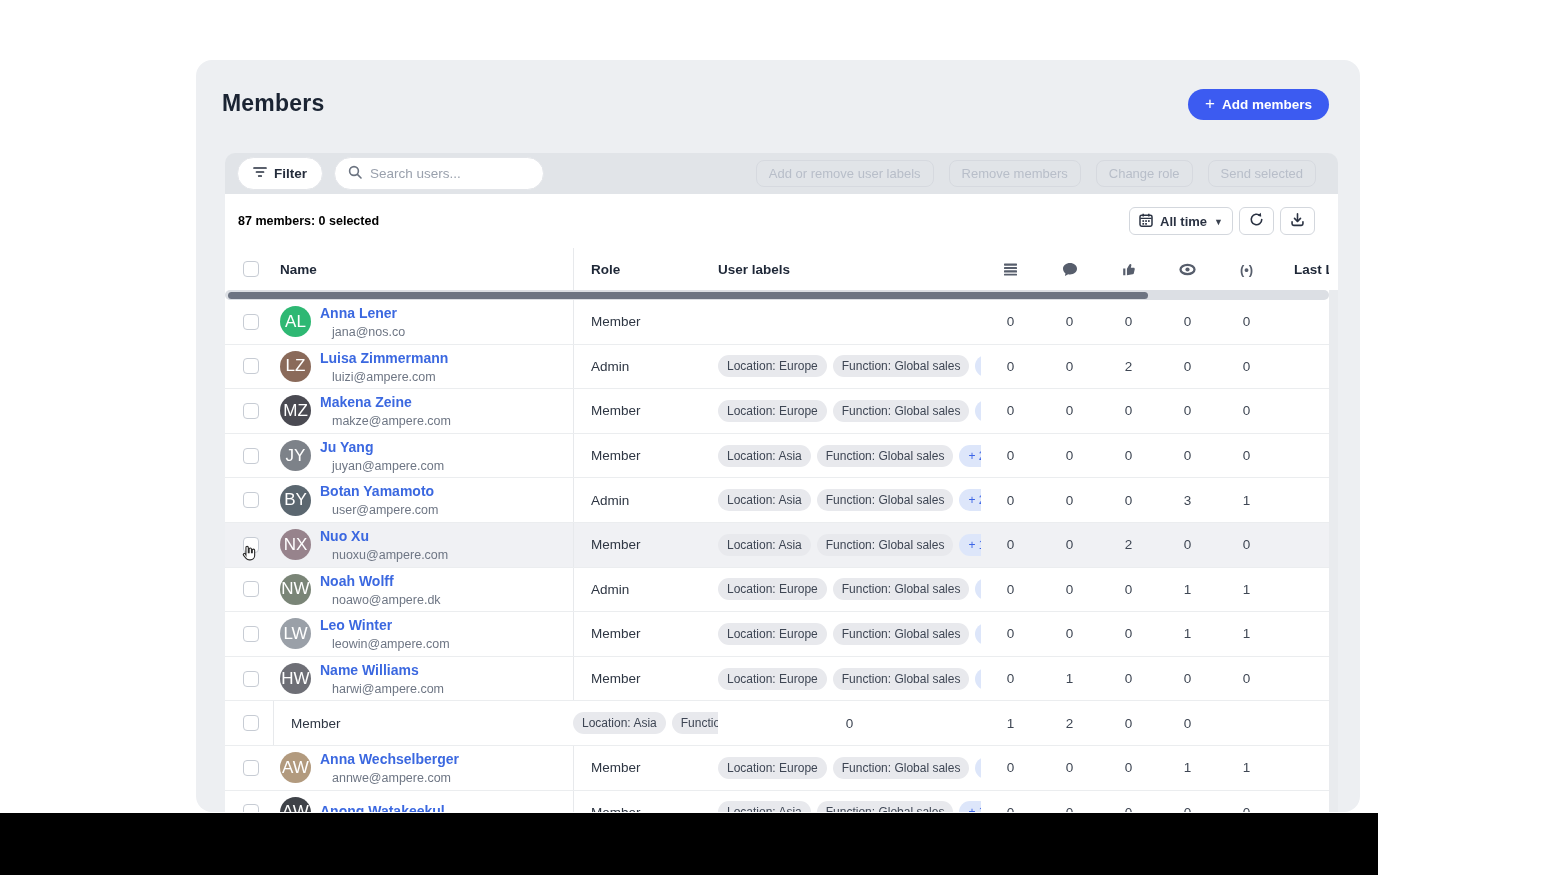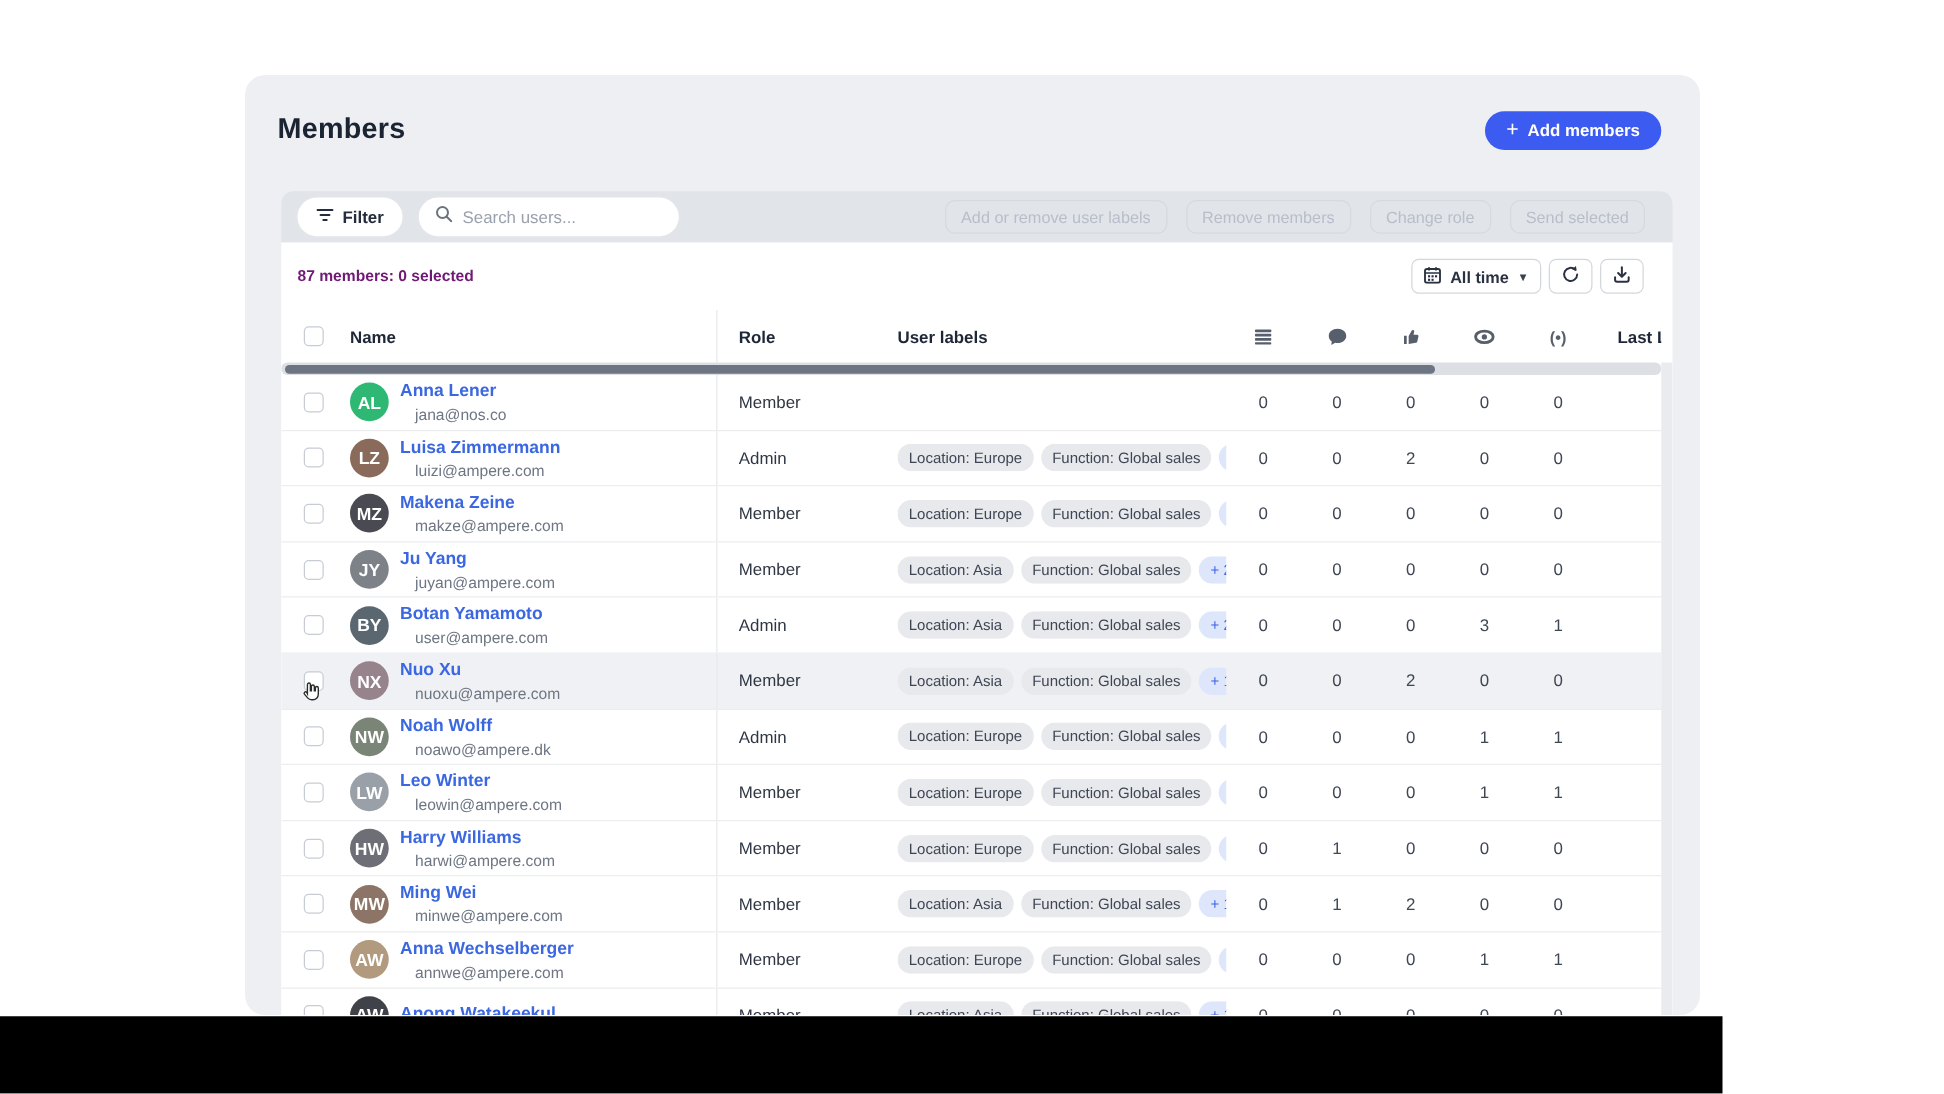--- a/index.html
+++ b/index.html
@@ -29,21 +29,21 @@
                       color:#333; background:transparent; }
   .search-box input::placeholder { color:#9aa1ad; }
   .bulk { margin-left:auto; display:flex; gap:15px; }
   .bulk button { height:27px; padding:0 12px; background:transparent; border:1px solid #d6d9df;
                  border-radius:8px; color:#b8bec9; font-size:13px; font-family:inherit; font-weight:500; }
 
   .panel { position:absolute; left:29px; top:134px; width:1113px; height:618px; background:#fff; overflow:hidden; }
   .vscroll { position:absolute; right:0; top:96px; bottom:0; width:9px; background:#e9ebee; }
 
   .stats-row { position:absolute; left:0; top:0; width:1104px; height:54px; display:flex; align-items:center; }
-  .stats-text { margin-left:13px; font-size:12.5px; font-weight:bold; color:#701a75; }
+  .stats-text { margin-left:13px; font-size:12.5px; font-weight:bold; color:#000000; }
   .controls { margin-left:auto; margin-right:14px; display:flex; gap:6px; align-items:center; }
   .ctrl-btn { height:28px; background:#fff; border:1px solid #d3d7dd; border-radius:6px; display:flex;
               align-items:center; gap:7px; padding:0 9px; font-size:13px; font-weight:600; color:#2a3242;
               cursor:pointer; font-family:inherit; }
   .ctrl-btn .caret { font-size:9px; color:#3a4250; margin-top:1px; }
 
   .grid { display:grid; grid-template-columns:48px 300px 145px 263px 59px 59px 59px 59px 59px 1fr; align-items:center; }
   .thead { position:absolute; left:0; top:54px; width:1104px; height:42px; }
   .thead .hname { font-size:13.5px; font-weight:bold; color:#1e2737; }
   .col-role { border-left:1px solid #e7e9ec; height:100%; display:flex; align-items:center; padding-left:17px; }
@@ -53,21 +53,21 @@
 
   .hscroll { position:absolute; left:0; top:96px; width:1104px; height:10px; background:#dcdfe4; border-radius:5px; }
   .hscroll .thumb { position:absolute; left:3px; top:1.5px; height:7px; width:920px; background:#6d7482; border-radius:4px; }
 
   .rows { position:absolute; left:0; top:106px; width:1104px; }
   .trow { height:44.6px; border-bottom:1px solid #ebedef; position:relative; }
   .trow.hl { background:#f0f1f4; }
   .cb-cell { padding-left:18px; }
   .checkbox { width:16px; height:16px; background:#fff; border:1.5px solid #c7ccd4; border-radius:4px; cursor:pointer; }
   .who { display:flex; align-items:center; gap:9px; padding-left:7px; }
-  .avatar { width:31px; height:31px; border-radius:50%; color:#fff; font-size:14px; font-weight:bold;
+  .avatar { width:31px; height:31px; border-radius:50%; color:#fff; font-size:17px; font-weight:normal;
             display:flex; align-items:center; justify-content:center; flex:none; }
   .nm { line-height:1.25; }
   .nm .name { font-size:14px; font-weight:bold; color:#3b68e0; text-decoration:none; cursor:pointer; }
   .nm .email { font-size:12.5px; color:#6e7684; margin-top:2px;margin-left:12px; }
   .role-txt { font-size:13.5px; color:#2e3643; }
   .labels-wrap { display:flex; align-items:center; gap:6px; flex-wrap:nowrap; overflow:hidden; }
   .pill { background:#e8e9ed; color:#3e4654; font-size:12px; padding:4px 9px; border-radius:11px; white-space:nowrap; }
   .pill.more { background:#dde6fa; color:#3c65e7; }
   .cnt { text-align:center; font-size:13.5px; color:#3f4754; }
   .cursor-hand { position:absolute; left:15px; top:21px; width:19px; height:19px; }
@@ -414,21 +414,21 @@
     <div class="col-last"></div>
   </div>
 
   <div class="trow grid">
     <div class="cb-cell">
       <div class="checkbox"></div>
     </div>
     <div class="who">
       <div class="avatar" style="background: rgb(110, 111, 118);">HW</div>
       <div class="nm">
-        <div><a class="name">Harry Williams</a></div>
+        <div><a class="name">Name Williams</a></div>
         <div class="email">harwi@ampere.com</div>
       </div>
     </div>
     <div class="col-role">
               <span class="role-txt">Member</span>
             </div>
     <div class="labels-wrap">
               <span class="pill">Location: Europe</span>
               <span class="pill">Function: Global sales</span>
               <span class="pill more">+ 1</span>
@@ -437,27 +437,20 @@
     <div class="cnt">1</div>
     <div class="cnt">0</div>
     <div class="cnt">0</div>
     <div class="cnt">0</div>
     <div class="col-last"></div>
   </div>
 
   <div class="trow grid">
     <div class="cb-cell">
       <div class="checkbox"></div>
-    </div>
-    <div class="who">
-      <div class="avatar" style="background: rgb(140, 116, 102);">MW</div>
-      <div class="nm">
-        <div><a class="name">Ming Wei</a></div>
-        <div class="email">minwe@ampere.com</div>
-      </div>
     </div>
     <div class="col-role">
               <span class="role-txt">Member</span>
             </div>
     <div class="labels-wrap">
               <span class="pill">Location: Asia</span>
               <span class="pill">Function: Global sales</span>
               <span class="pill more">+ 1</span>
             </div>
     <div class="cnt">0</div>

